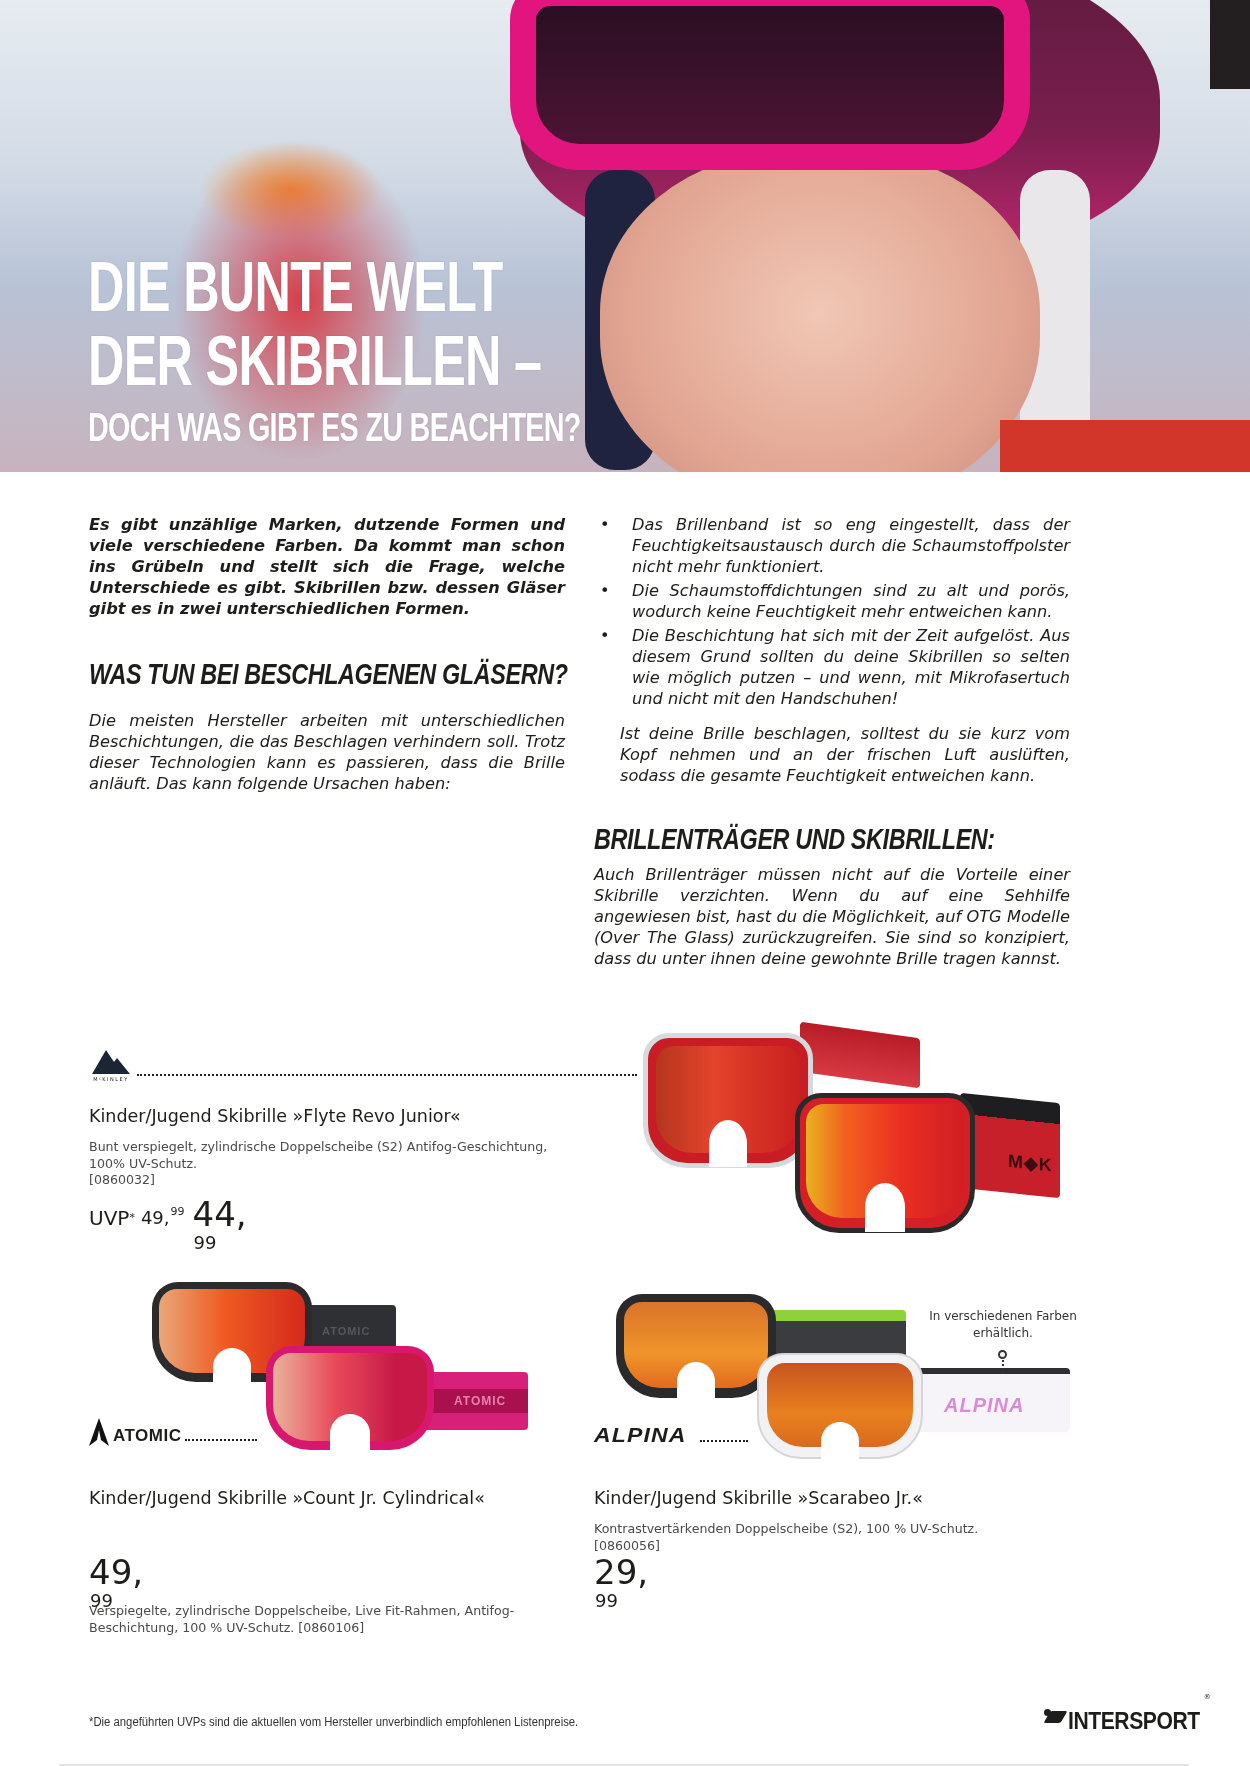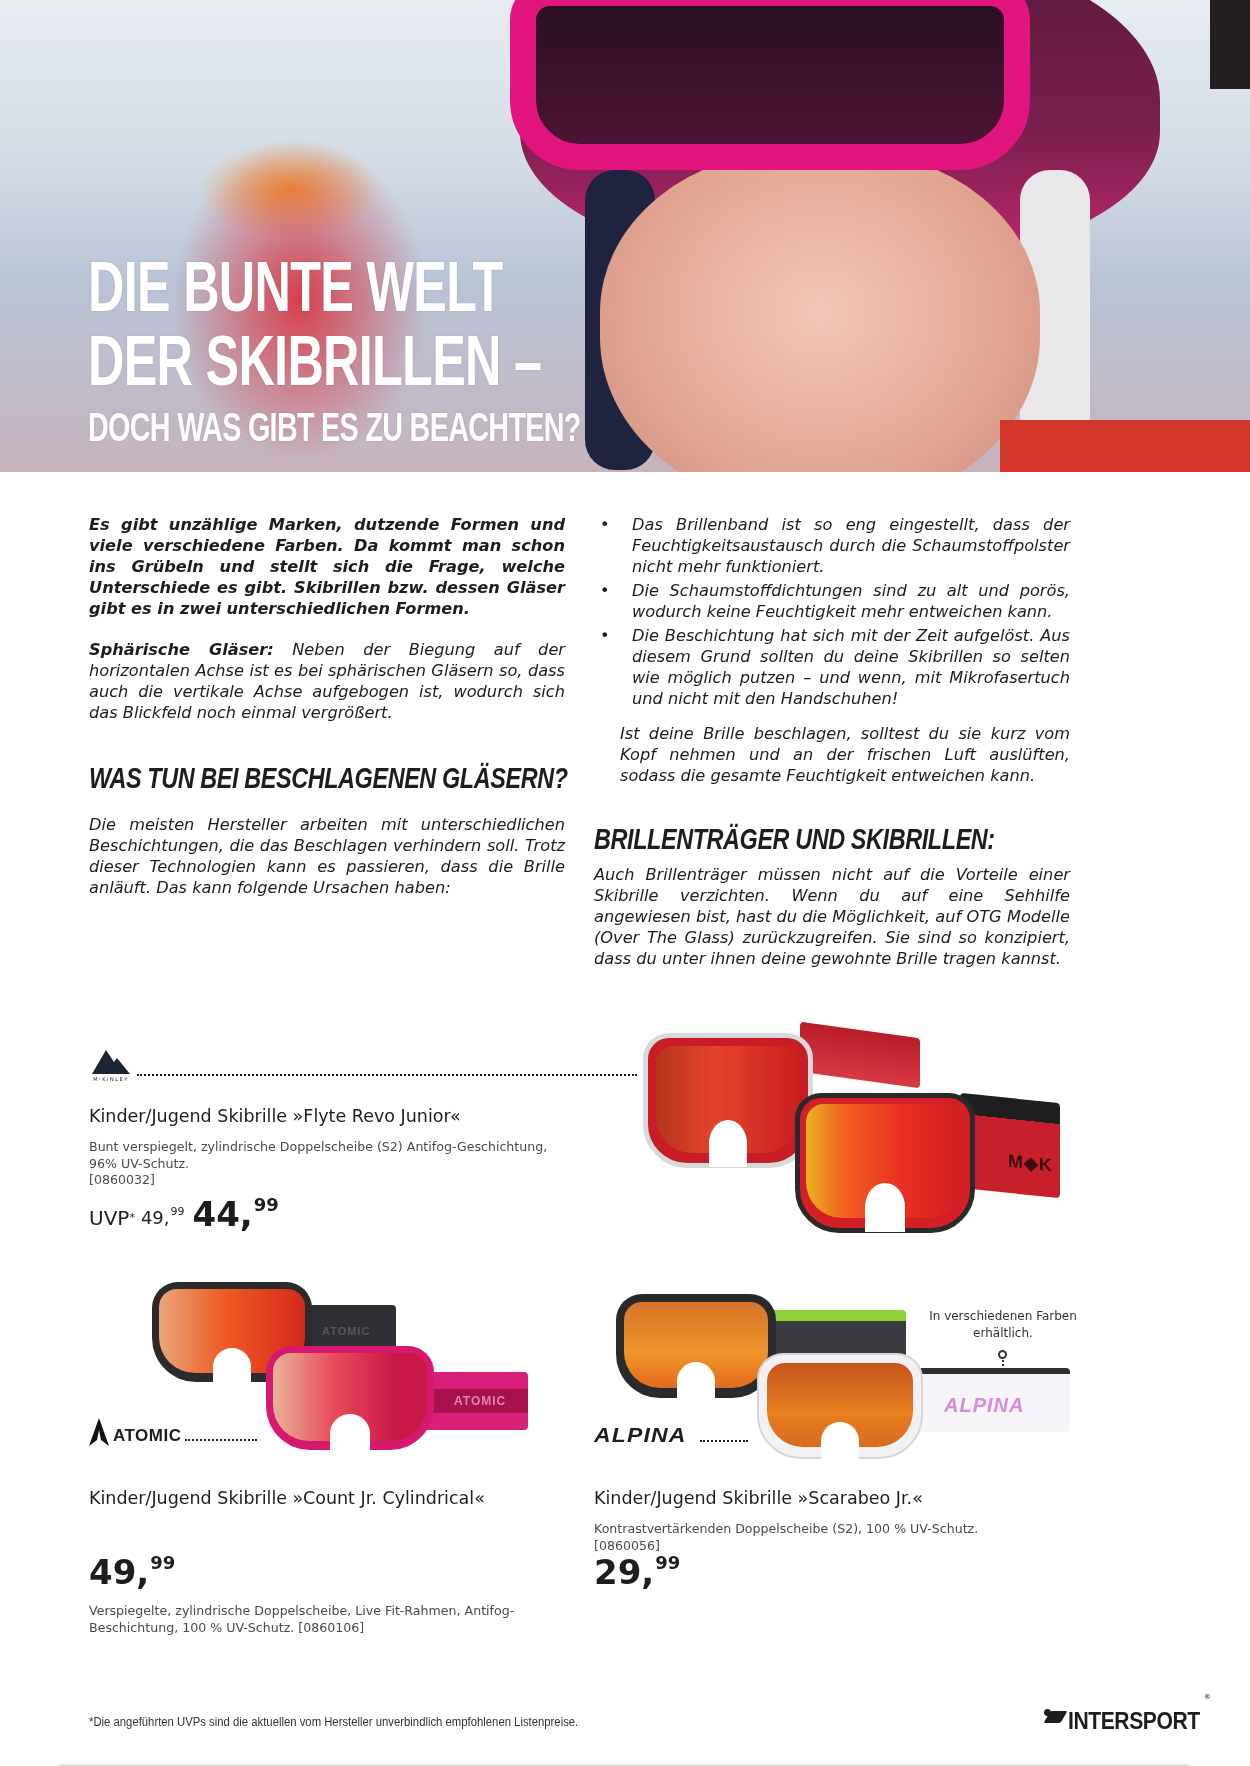--- a/index.html
+++ b/index.html
@@ -80,21 +80,21 @@
   
   .brand-row { position: absolute; display: flex; align-items: flex-end; }
   .dotted { border-bottom: 2px dotted #1d1d1b; height: 1px; }
   .product-title { position: absolute; font-size: 17.5px; line-height: 22px; color: #1d1d1b; white-space: nowrap; }
   .product-desc { position: absolute; font-size: 12.6px; line-height: 16.5px; color: #4a4a4a; }
   .price-row { position: absolute; display: flex; align-items: flex-start; color: #1d1d1b; }
   .uvp-label { font-size: 20px; line-height: 26px; margin-top: 10px; }
   .uvp-label sup { font-size: 11px; vertical-align: top; }
   .old-price { font-size: 18px; line-height: 26px; margin-top: 10px; margin-left: 6px; display: flex; }
   .old-price .cents { font-size: 11px; line-height: 14px; margin-left: 1px; }
-  .big-price { display: flex; font-weight: bold; margin-left: 8px; }
+  .big-price { display: flex; font-weight: normal; margin-left: 8px; flex-direction: column; }
   .big-price .euros { font-size: 34px; line-height: 38px; }
   .big-price .cents { font-size: 18px; line-height: 20px; margin-left: 1px; }
 
   .goggle {
     position: absolute; border-radius: 26px 26px 44px 44px;
   }
   .goggle .lens { position: absolute; border-radius: 18px 18px 36px 36px; }
   .goggle .nose {
     position: absolute; bottom: -4px; left: 38%; width: 24%; height: 38%;
     background: #ffffff; border-radius: 50% 50% 0 0;
@@ -144,23 +144,20 @@
   <div class="corner-tab"></div>
   <h1 class="hero-title">
     <span class="l1">DIE BUNTE WELT</span>
     <span class="l2">DER SKIBRILLEN –</span>
     <span class="l3">DOCH WAS GIBT ES ZU BEACHTEN?</span>
   </h1>
 </div>
 
 <div class="col col-left">
   <p class="intro">Es gibt unzählige Marken, dutzende Formen und viele verschiedene Farben. Da kommt man schon ins Grübeln und stellt sich die Frage, welche Unterschiede es gibt.  Skibrillen bzw. dessen Gläser gibt es in zwei unterschiedlichen Formen.</p>
-  <p class="para">
-    <b>Sphärische Gläser:</b><span> Neben der Biegung auf der horizontalen Achse ist es bei sphärischen Gläsern so, dass auch die vertikale Achse aufgebogen ist, wodurch sich das Blickfeld noch einmal vergrößert.</span>
-  </p>
   <h2 class="section-heading">WAS TUN BEI BESCHLAGENEN GLÄSERN?</h2>
   <p class="section-body justify">Die meisten Hersteller arbeiten mit unterschiedlichen Beschichtungen, die das Beschlagen verhindern soll. Trotz dieser Technologien kann es passieren, dass die Brille anläuft. Das kann folgende Ursachen haben:</p>
 </div>
 
 <div class="col col-right">
   <ul class="bullets">
     <li>
       <span class="dot">•</span>
       <span>Das Brillenband ist so eng eingestellt, dass der Feuchtigkeitsaustausch durch die Schaumstoffpolster nicht mehr funktioniert.</span>
     </li>
@@ -198,21 +195,21 @@
     <span class="strap-text" style="left:48px; top:52px; font-size:18px; color:#3b0d10;">M◆K</span>
   </div>
   <div class="goggle" style="left:795px; top:1093px; width:180px; height:140px; background:#d41f26; border:5px solid #2a2a2a;">
     <div class="lens" style="left:6px; top:6px; right:6px; bottom:10px; background:linear-gradient(90deg,#e9b21f 0%,#f2601f 25%,#ea2f22 60%,#d11e24 100%);"></div>
     <div class="nose"></div>
   </div>
 </div>
 
 <div class="product-title" style="left:89px; top:1105px;">Kinder/Jugend Skibrille »Flyte Revo Junior«</div>
 <div class="product-desc" style="left:89px; top:1139px; width:480px;">
-  <div>Bunt verspiegelt, zylindrische Doppelscheibe (S2) Antifog-Geschichtung, 96% UV-Schutz.</div>
+  <div>Bunt verspiegelt, zylindrische Doppelscheibe (S2) Antifog-Geschichtung, 100% UV-Schutz.</div>
   <div>[0860032]</div>
 </div>
 <div class="price-row" style="left:89px; top:1195px;">
   <span class="uvp-label"><span>UVP</span><sup>*</sup></span>
   <span class="old-price">
     <span>49,</span>
       <span class="cents">99</span>
   </span>
   <span class="big-price">
     <span class="euros">44,</span>

